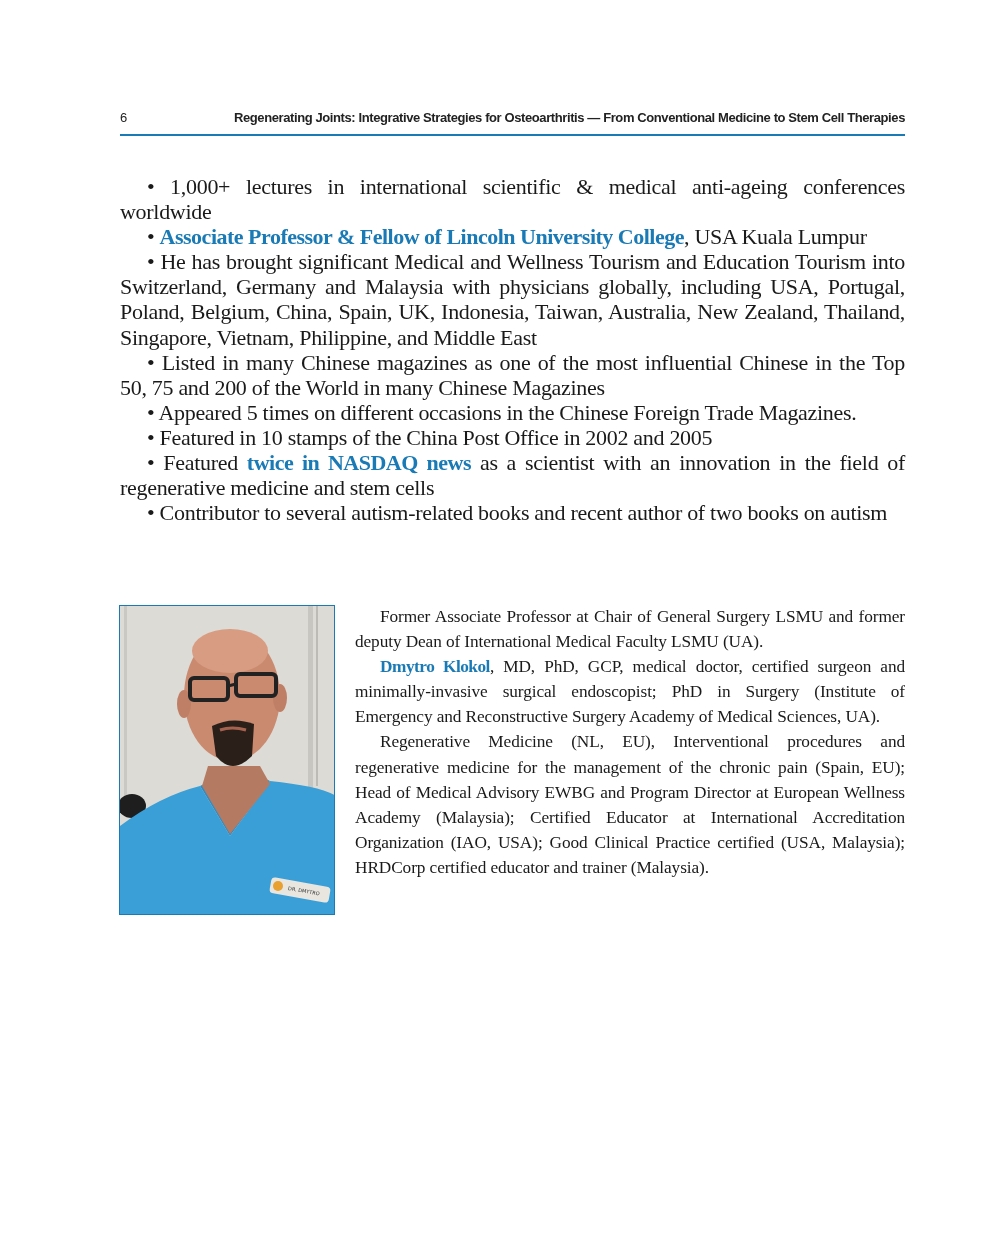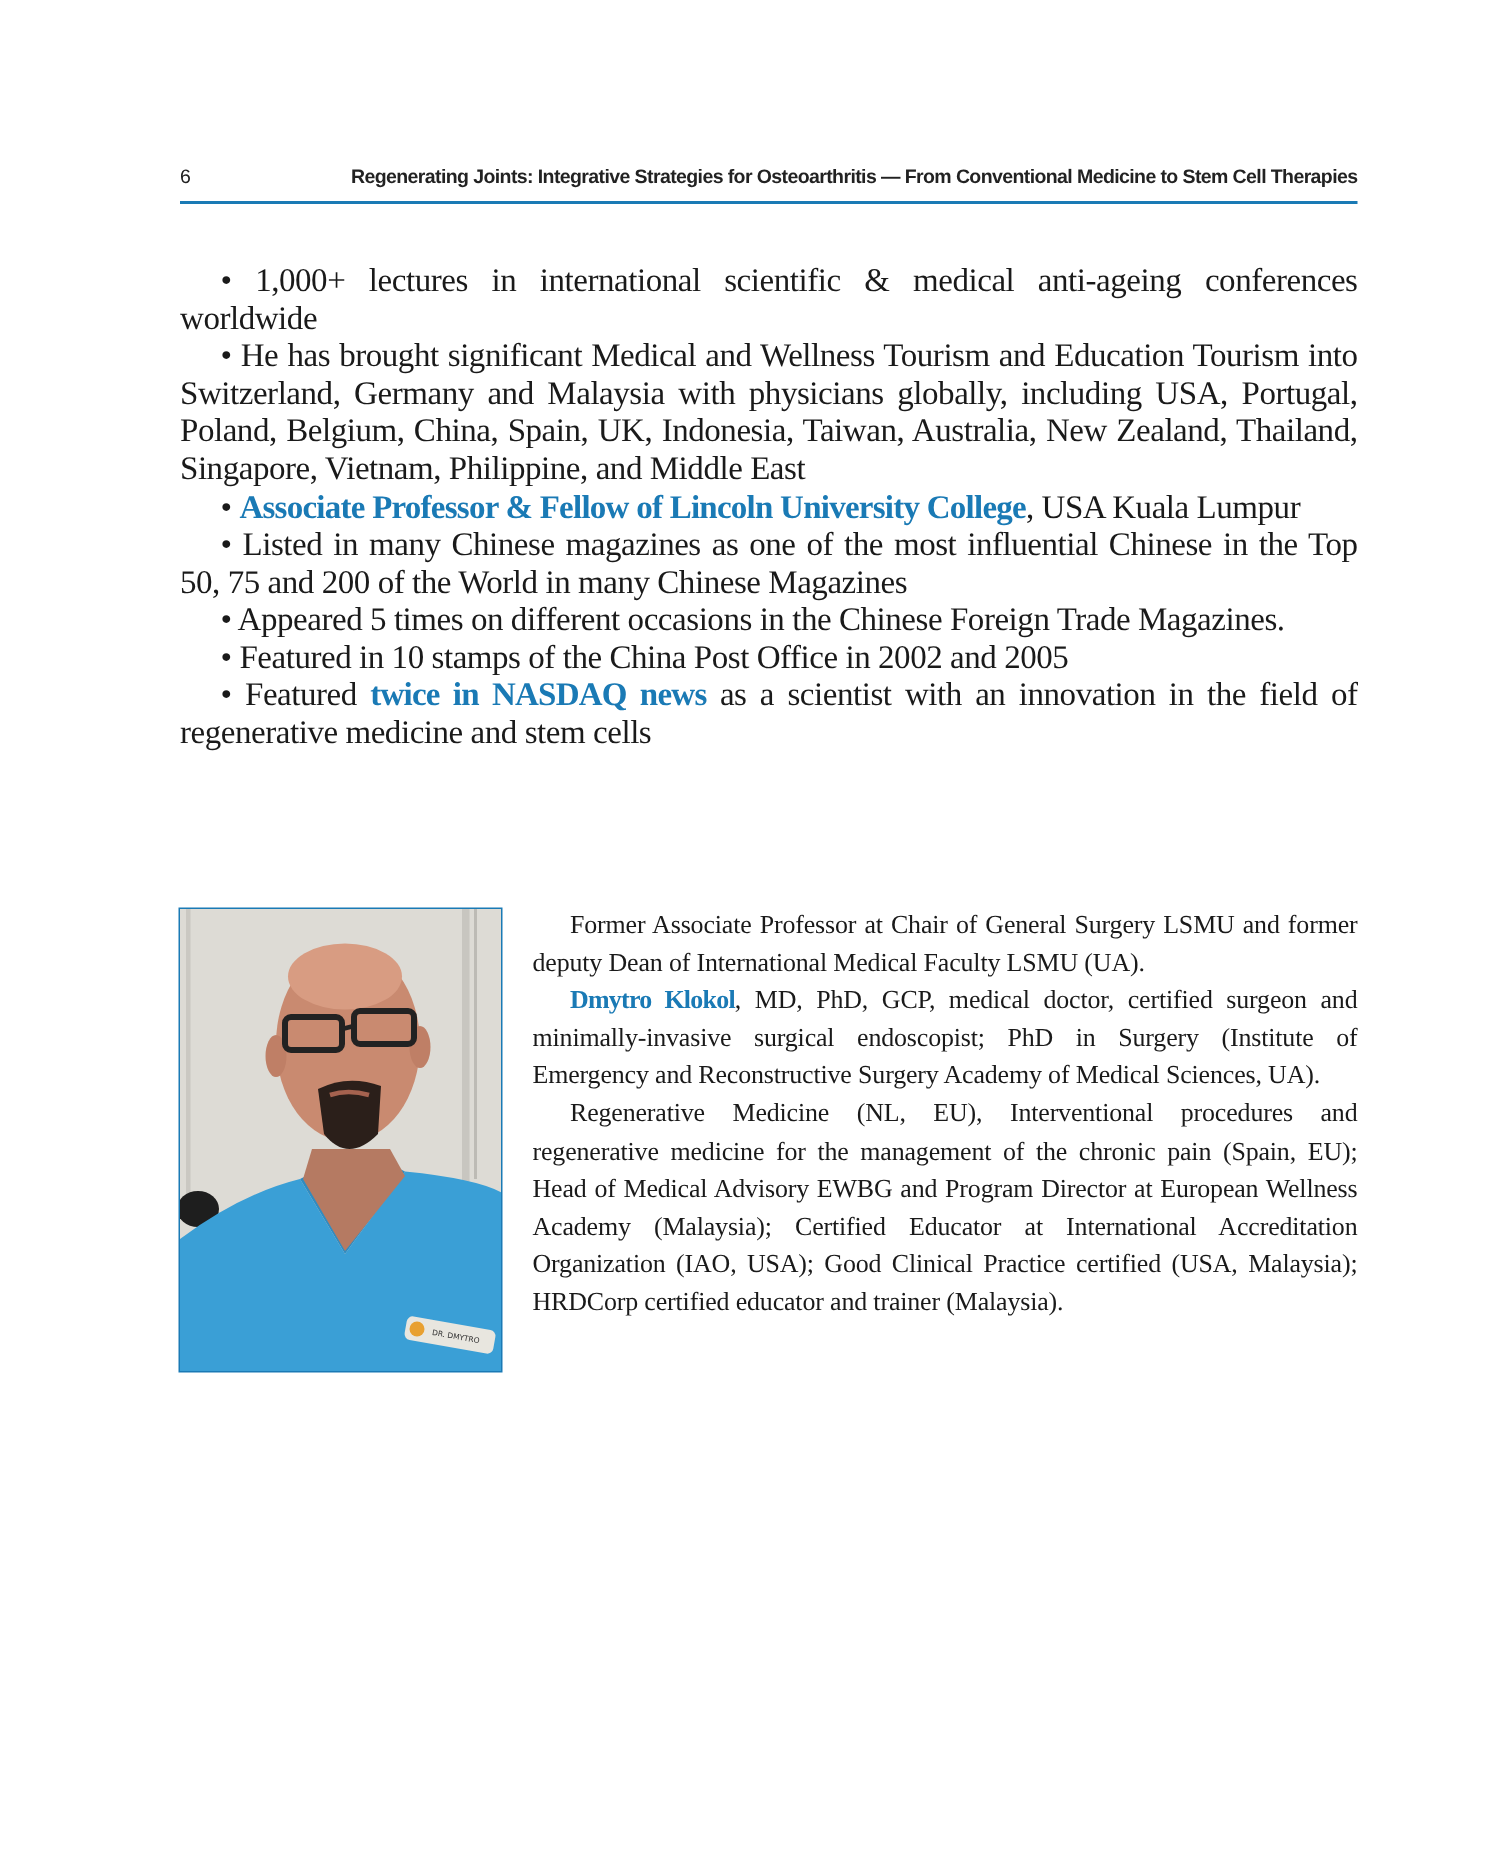--- a/index.html
+++ b/index.html
@@ -27,26 +27,27 @@
 <body>
 
 <div class="header">
   <span class="page-num">6</span>
   <span class="running-title">Regenerating Joints: Integrative Strategies for Osteoarthritis — From Conventional Medicine to Stem Cell Therapies</span>
 </div>
 <div class="header-rule"></div>
 
 <div class="body-text">
   <p><span>• 1,000+ lectures in international scientific &amp; medical anti-ageing conferences worldwide</span></p>
+  <p><span>• </span><span class="blue">Associate Professor &amp; Fellow of Lincoln University College</span><span>, USA Kuala Lumpur</span></p>
   <p><span>• He has brought significant Medical and Wellness Tourism and Education Tourism into Switzerland, Germany and Malaysia with physicians globally, including USA, Portugal, Poland, Belgium, China, Spain, UK, Indonesia, Taiwan, Australia, New Zealand, Thailand, Singapore, Vietnam, Philippine, and Middle East</span></p>
-  <p><span>• </span><span class="blue">Associate Professor &amp; Fellow of Lincoln University College</span><span>, USA Kuala Lumpur</span></p>
   <p><span>• Listed in many Chinese magazines as one of the most influential Chinese in the Top 50, 75 and 200 of the World in many Chinese Magazines</span></p>
   <p><span>• Appeared 5 times on different occasions in the Chinese Foreign Trade Magazines.</span></p>
   <p><span>• Featured in 10 stamps of the China Post Office in 2002 and 2005</span></p>
   <p><span>• Featured </span><span class="blue">twice in NASDAQ news</span><span> as a scientist with an innovation in the field of regenerative medicine and stem cells</span></p>
+  <p><span>• Contributor to several autism-related books and recent author of two books on autism</span></p>
 </div>
 
 <div class="photo">
   <svg width="216" height="310" viewBox="0 0 216 310">
     <rect x="0" y="0" width="216" height="310" fill="#dddbd5"></rect>
     <rect x="188" y="0" width="5" height="200" fill="#c8c6c0"></rect>
     <rect x="196" y="0" width="2" height="180" fill="#bdbbb5"></rect>
     <rect x="4" y="0" width="3" height="190" fill="#cac8c2"></rect>
     <ellipse cx="12" cy="200" rx="14" ry="12" fill="#1e1e1e"></ellipse>
 

